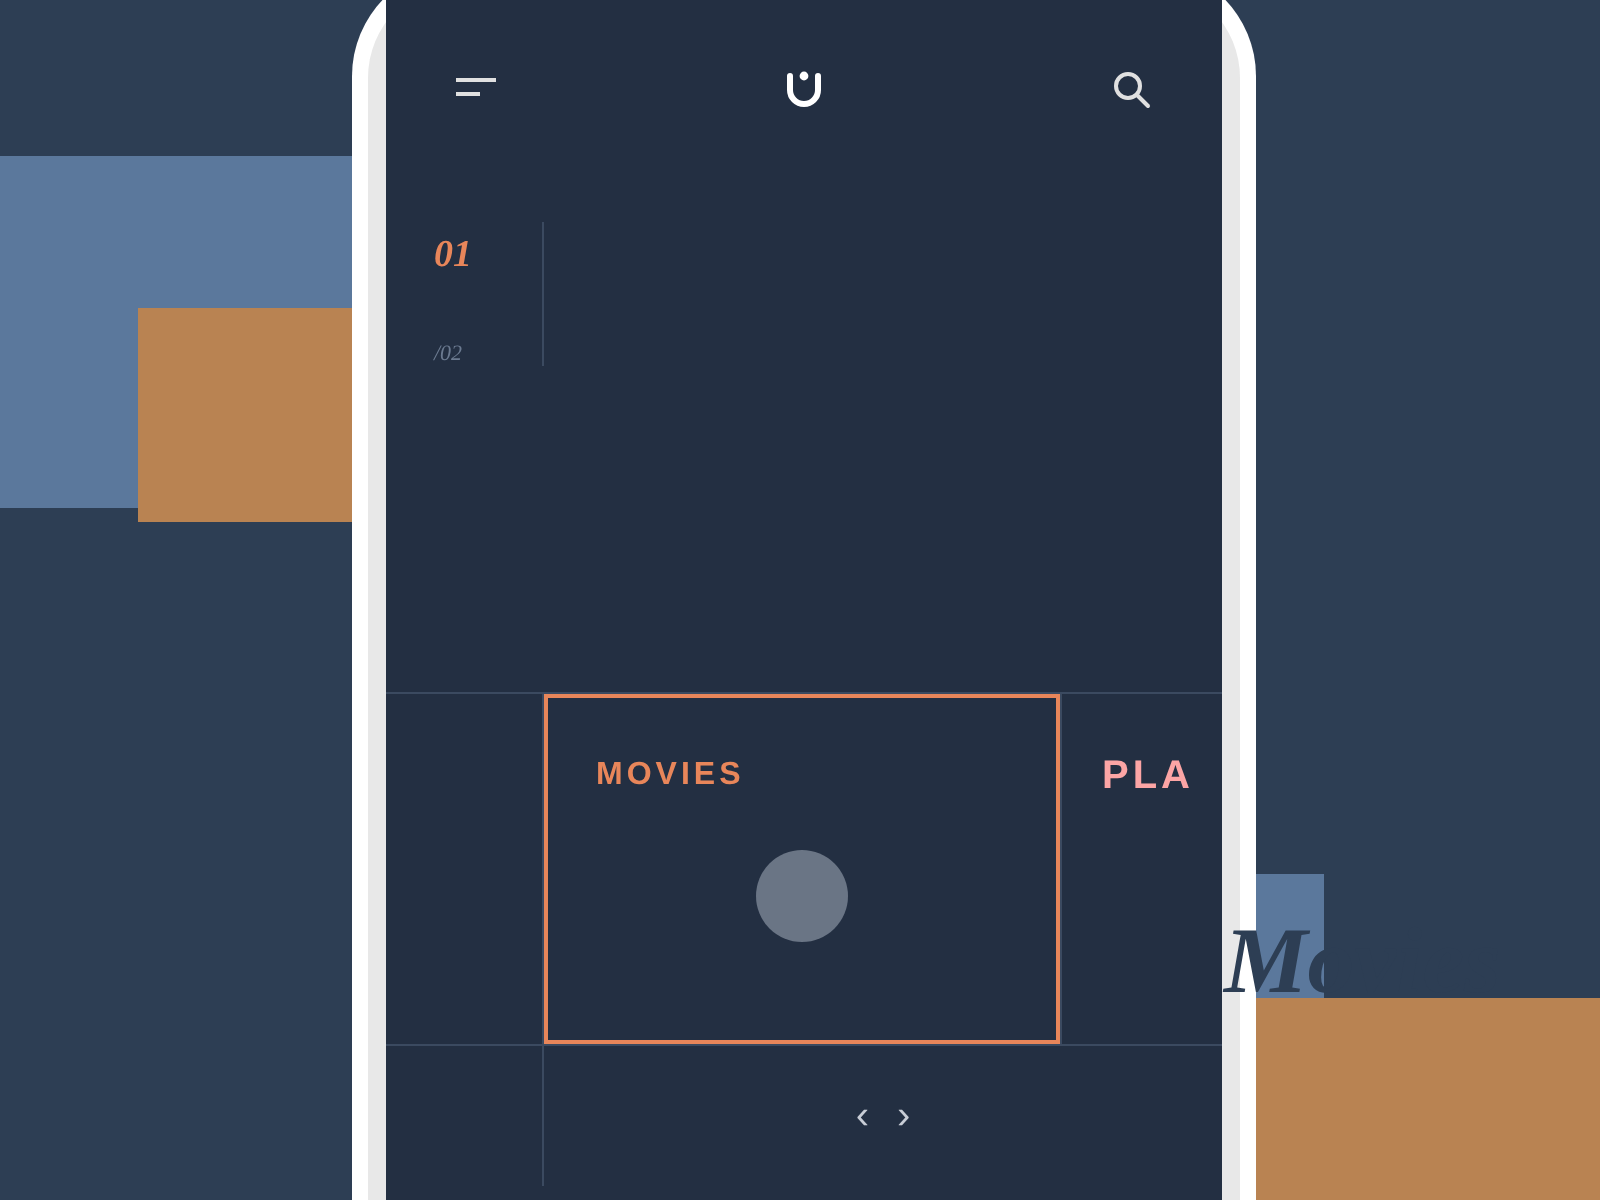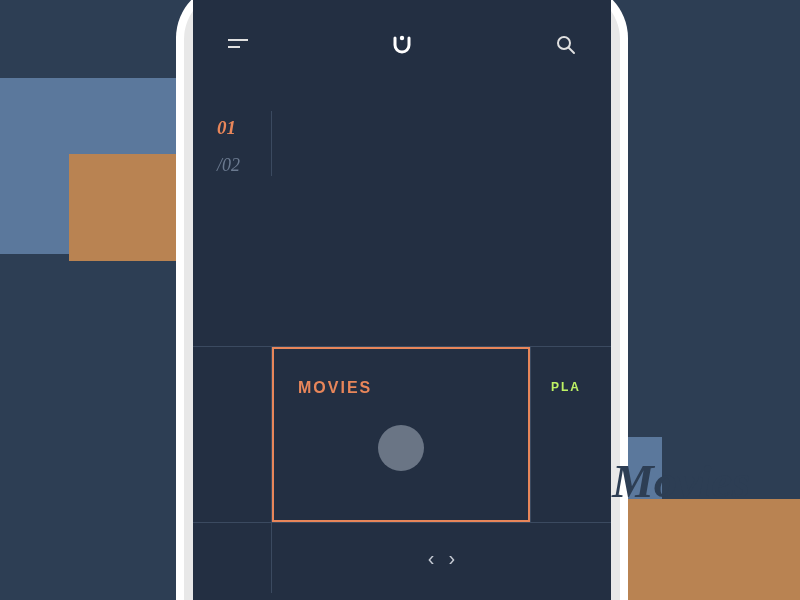--- a/index.html
+++ b/index.html
@@ -137,22 +137,22 @@
   color: #e8865a;
   font-style: italic;
   font-family: Georgia, serif;
   font-weight: bold;
   font-size: 19px;
 }
 .step-total {
   color: #6b7a90;
   font-style: italic;
   font-family: Georgia, serif;
-  font-size: 18px;
-  margin-top: 16px;
+  font-size: 11px;
+  margin-top: 32px;
 }
 .heading {
   padding-left: 22px;
   font-family: Georgia, "Times New Roman", serif;
   font-style: italic;
   font-weight: bold;
   font-size: 42px;
   line-height: 1.15;
   color: #e8865a;
 }
@@ -195,24 +195,24 @@
   height: 46px;
   border-radius: 50%;
   background: #6a7585;
 }
 .card-next {
   flex: 1;
   border-left: 1px solid #3b4a60;
   padding: 30px 0 0 20px;
 }
 .card-next-label {
-  color: #bef264;
+  color: #fca5a5;
   font-weight: 600;
   letter-spacing: 2px;
-  font-size: 12px;
+  font-size: 20px;
 }
 
 
 .footer {
   position: absolute;
   top: 523px;
   left: 0;
   right: 0;
   height: 70px;
   display: flex;

